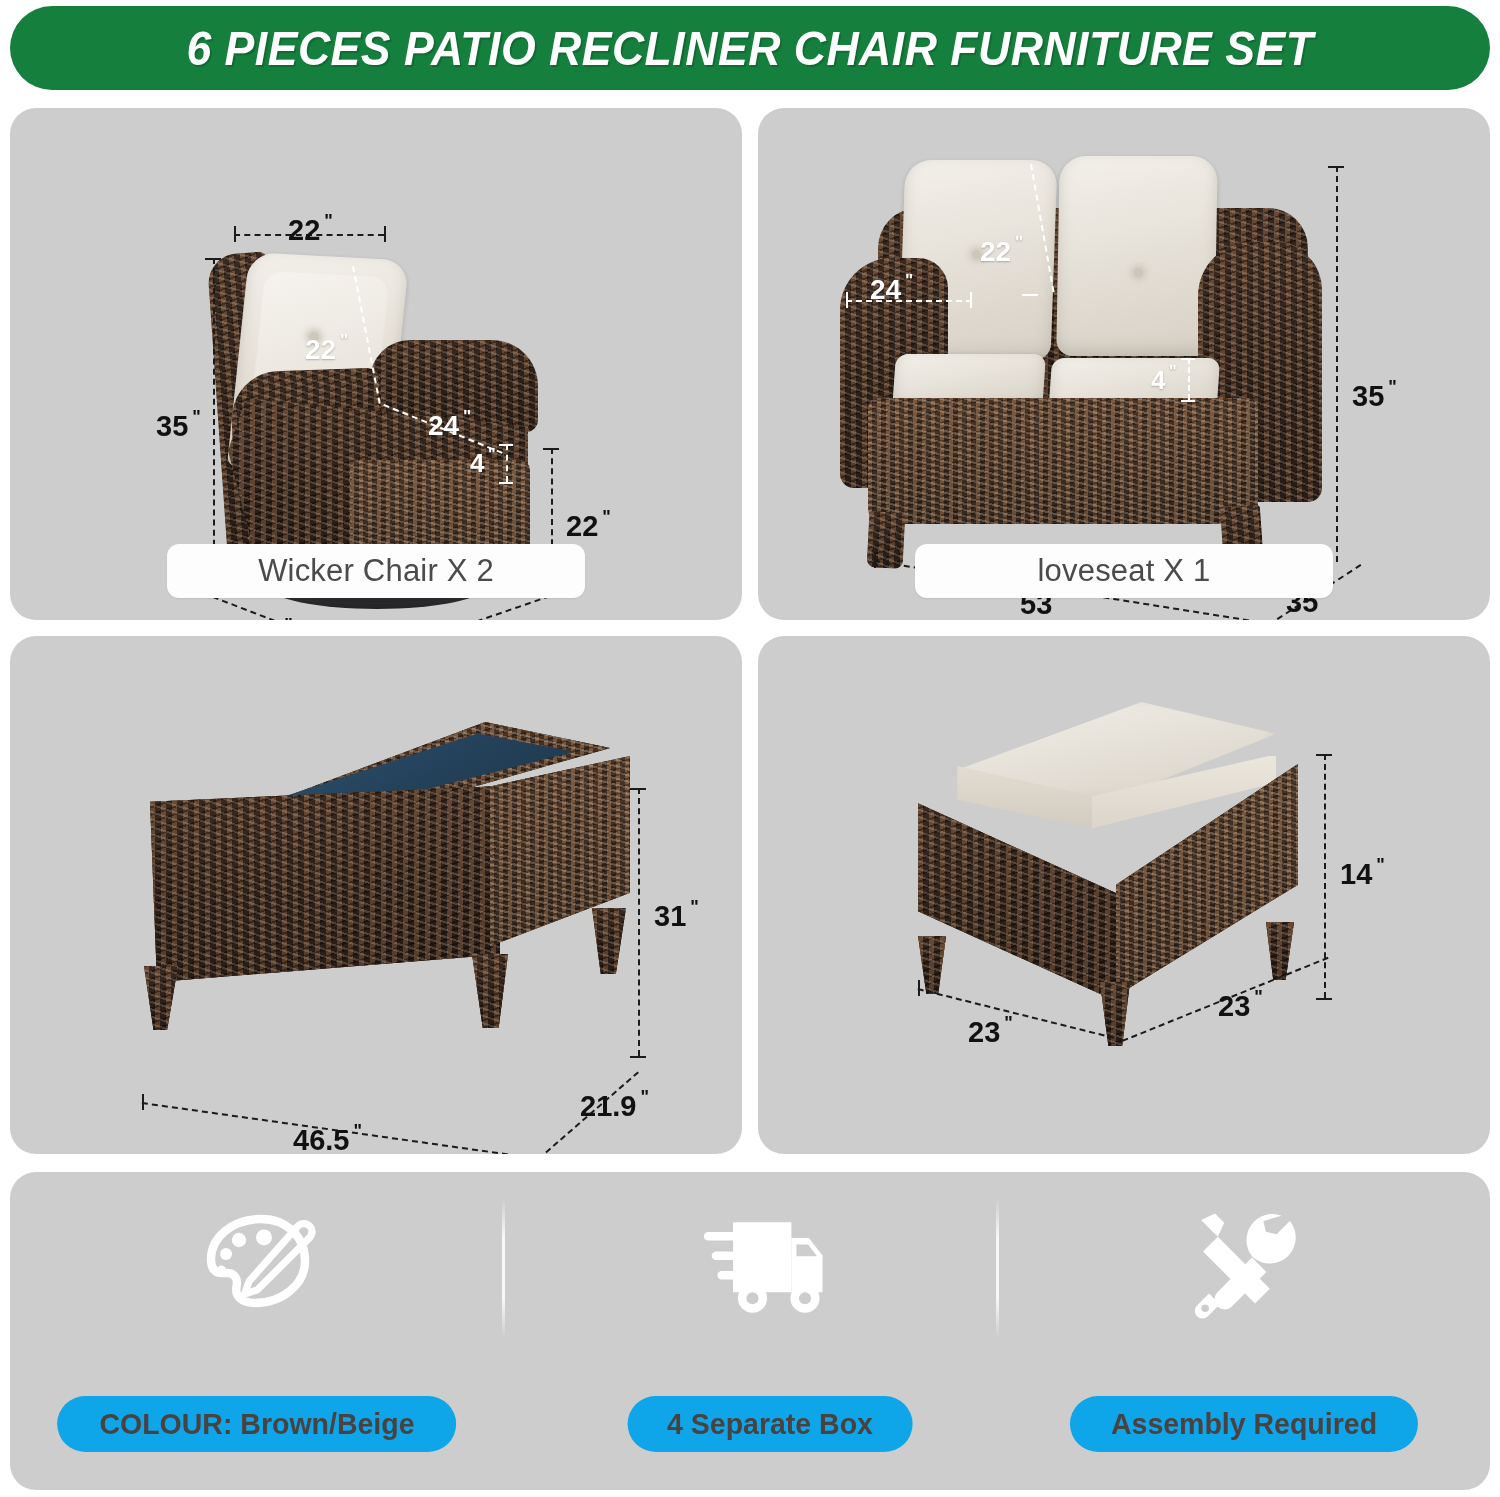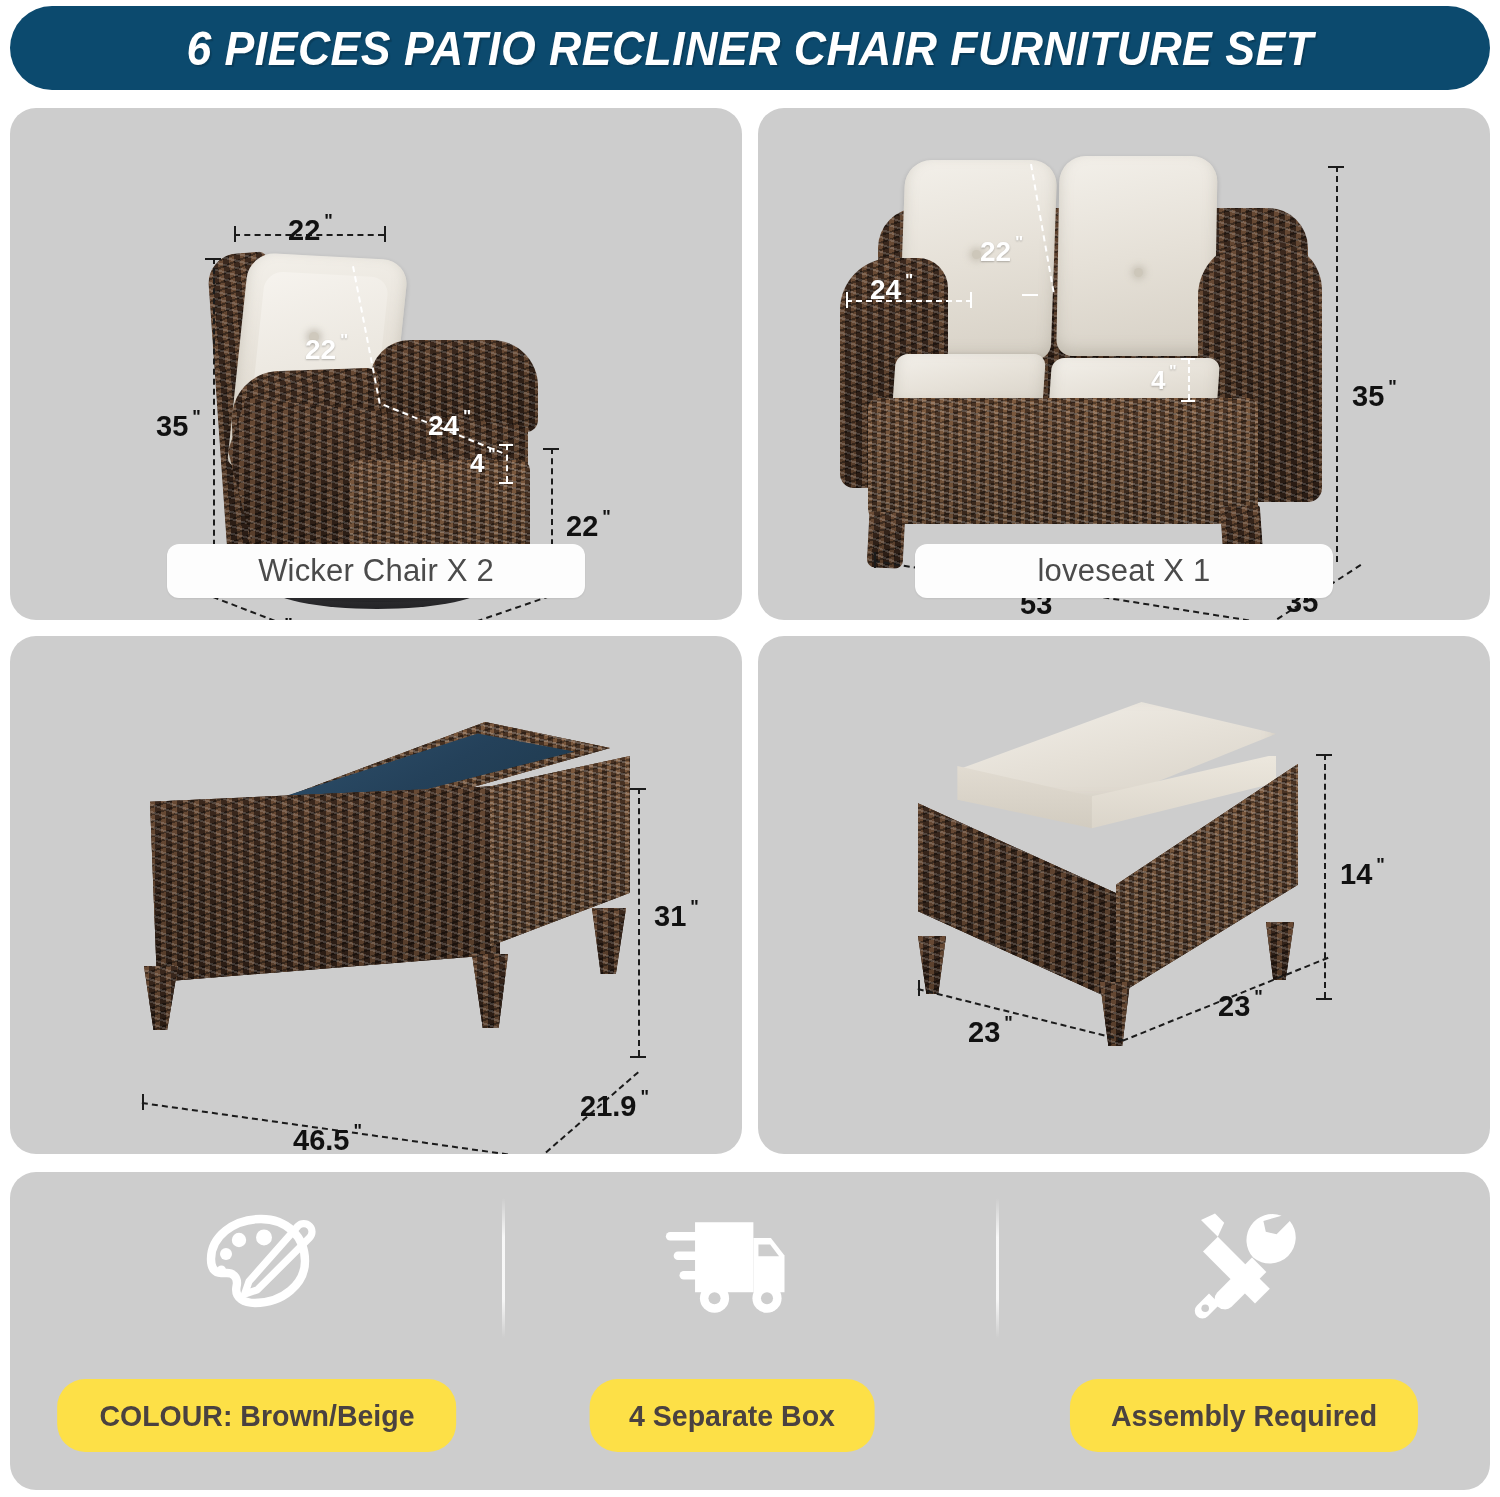--- a/index.html
+++ b/index.html
@@ -4,21 +4,21 @@
 <style>
   *{box-sizing:border-box;margin:0;padding:0;}
   html,body{width:1500px;height:1497px;background:#ffffff;}
   body{font-family:"Liberation Sans",sans-serif;overflow:hidden;}
 
   .page{position:relative;width:1500px;height:1497px;background:#fff;}
 
   
   .banner{
     position:absolute;left:10px;top:6px;width:1480px;height:84px;
-    background:#0c4a6e;border-radius:42px;
+    background:#15803d;border-radius:42px;
     display:flex;align-items:center;justify-content:center;
   }
   .banner-title{
     color:#ffffff;font-weight:bold;font-style:italic;
     font-size:48px;letter-spacing:.5px;white-space:nowrap;
     transform:scaleX(.93);
     text-shadow:2px 2px 1px rgba(0,0,0,.18);
   }
 
   
@@ -83,30 +83,30 @@
   .metal{background:linear-gradient(180deg,#4a4a4c,#232326);}
 
   
   .strip{
     position:absolute;left:10px;top:1172px;width:1480px;height:318px;
     background:#cdcdcd;border-radius:26px;
   }
   .feat{position:absolute;top:0;height:100%;display:flex;flex-direction:column;
         align-items:center;justify-content:flex-start;}
   .f1{left:0;width:493px;}
-  .f2{left:475px;width:494px;}
+  .f2{left:513px;width:494px;}
   .f3{left:987px;width:493px;}
   .divider{position:absolute;top:26px;width:3px;height:140px;
            background:linear-gradient(180deg,rgba(255,255,255,0),rgba(255,255,255,.85) 28%,rgba(255,255,255,.85) 72%,rgba(255,255,255,0));}
   .d1{left:492px;}
   .d2{left:986px;}
   .ficon{margin-top:33px;height:128px;display:flex;align-items:center;justify-content:center;}
   .fpill{
     position:absolute;bottom:38px;left:50%;transform:translateX(-50%);
-    height:73px;background:#fde047;border-radius:28px;
+    height:56px;background:#0ea5e9;border-radius:28px;
     display:flex;align-items:center;justify-content:center;padding:0 34px;
   }
   .fpill span{font-size:30px;font-weight:bold;color:#4a4240;white-space:nowrap;transform:scaleX(.95);}
 </style>
 </head>
 <body>
 
 <div class="page">
 
   <div class="banner">

